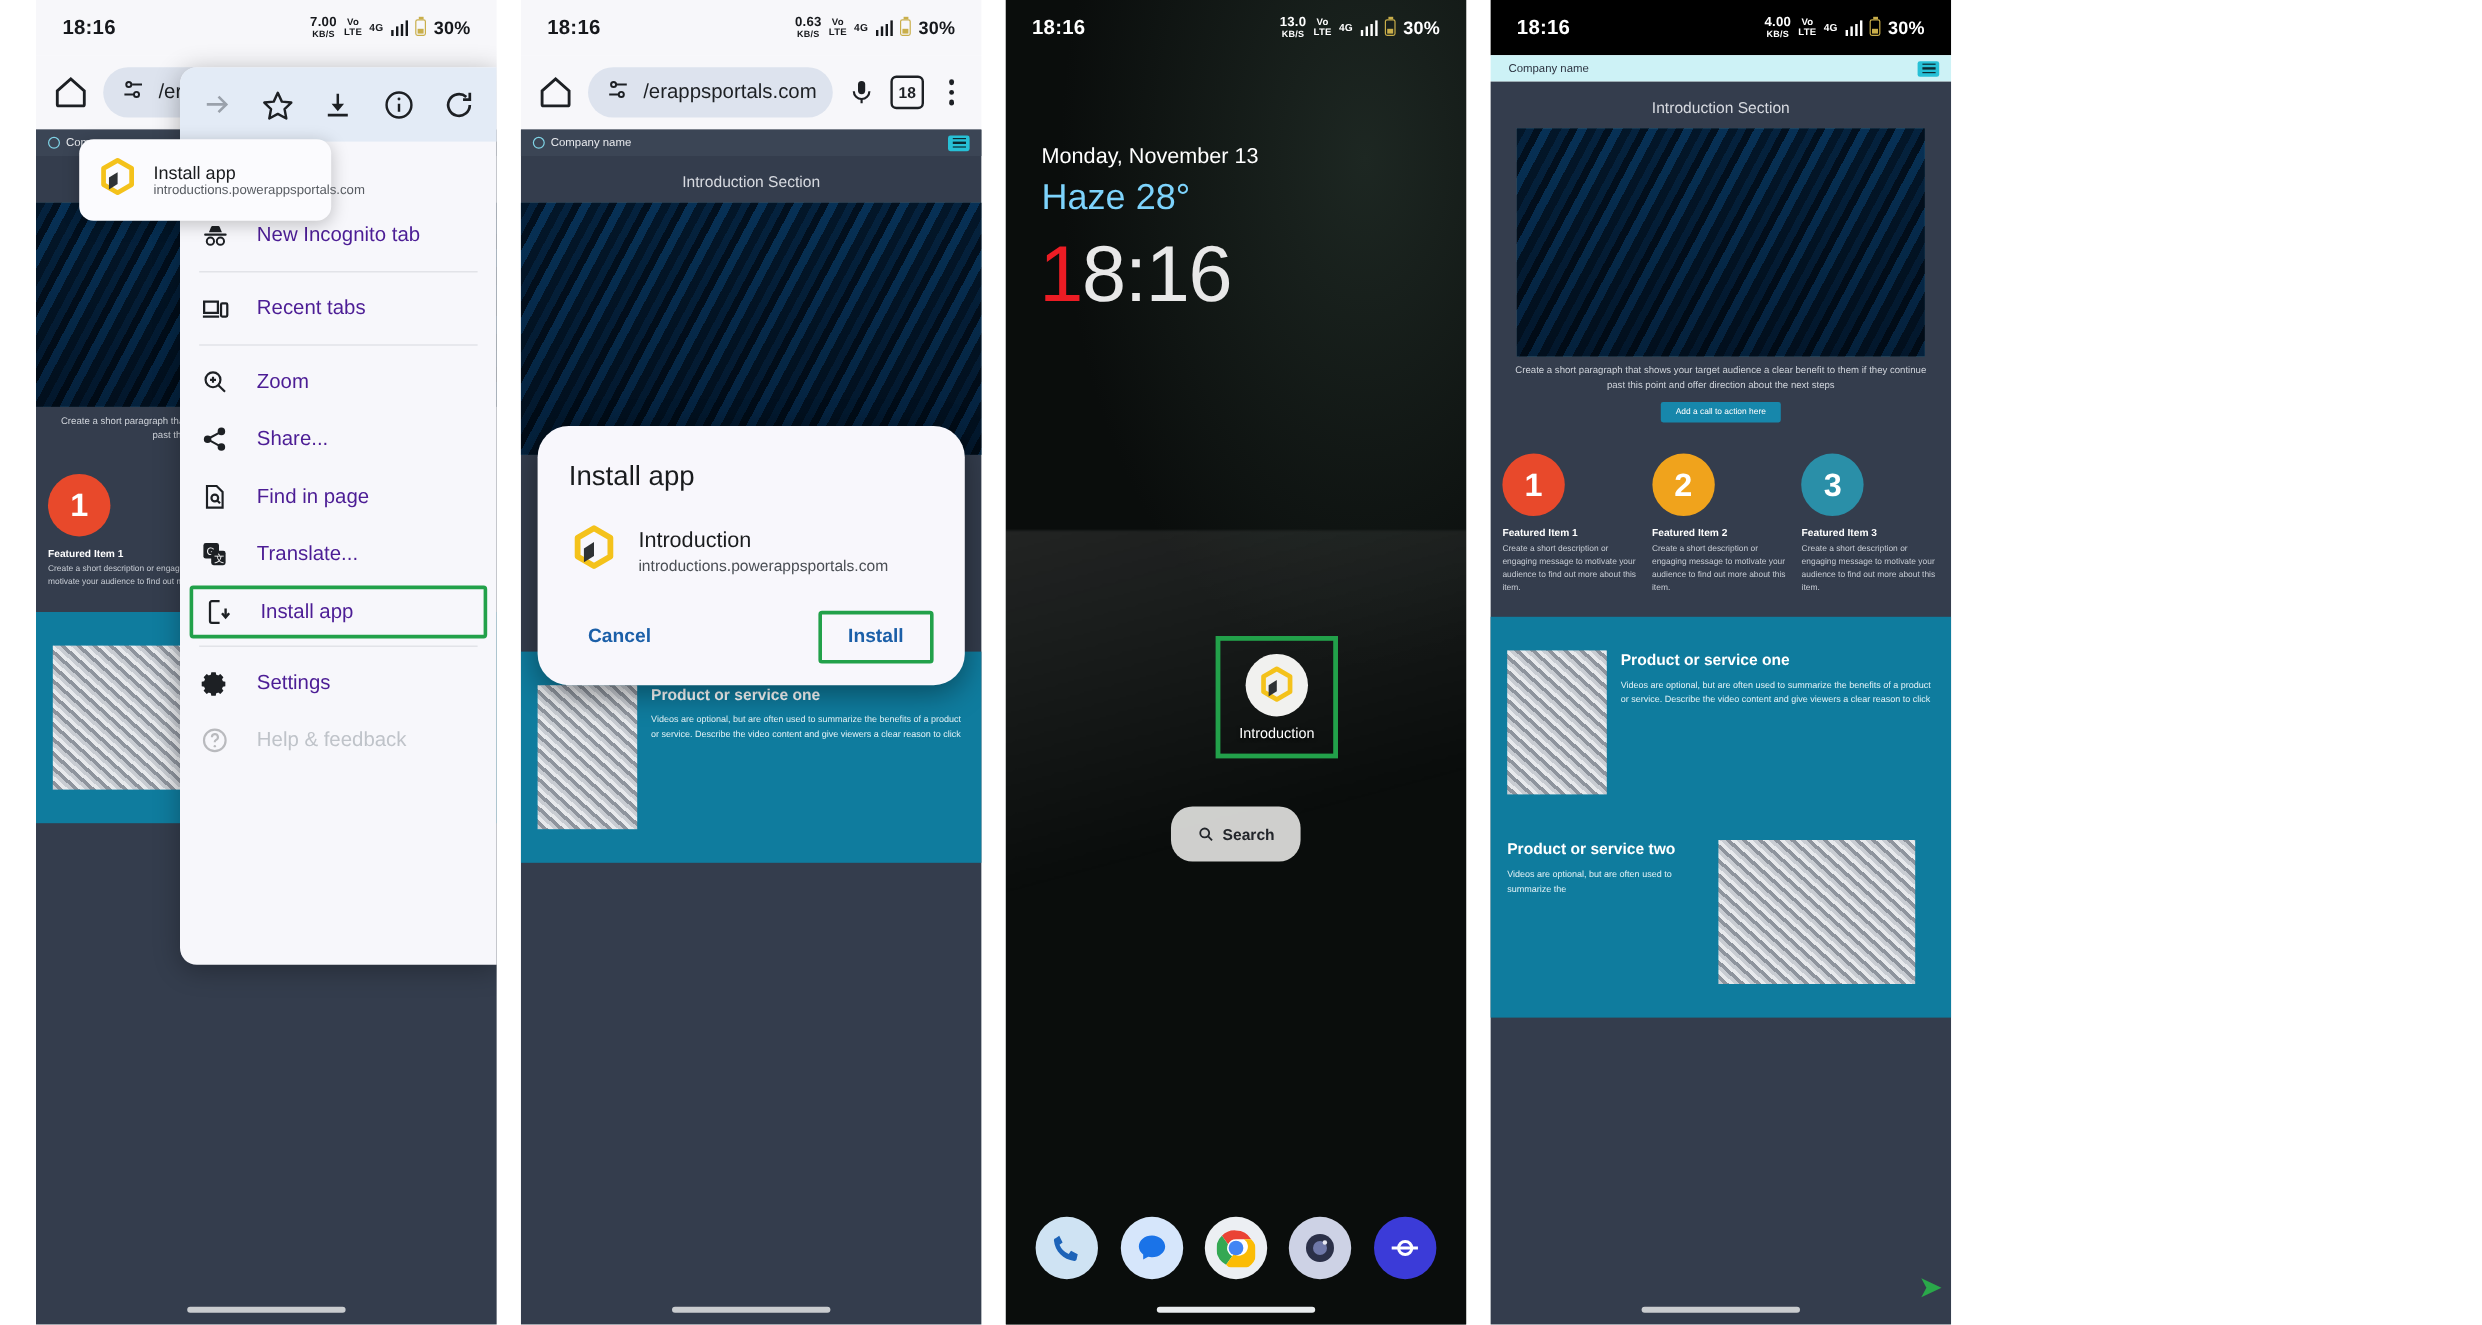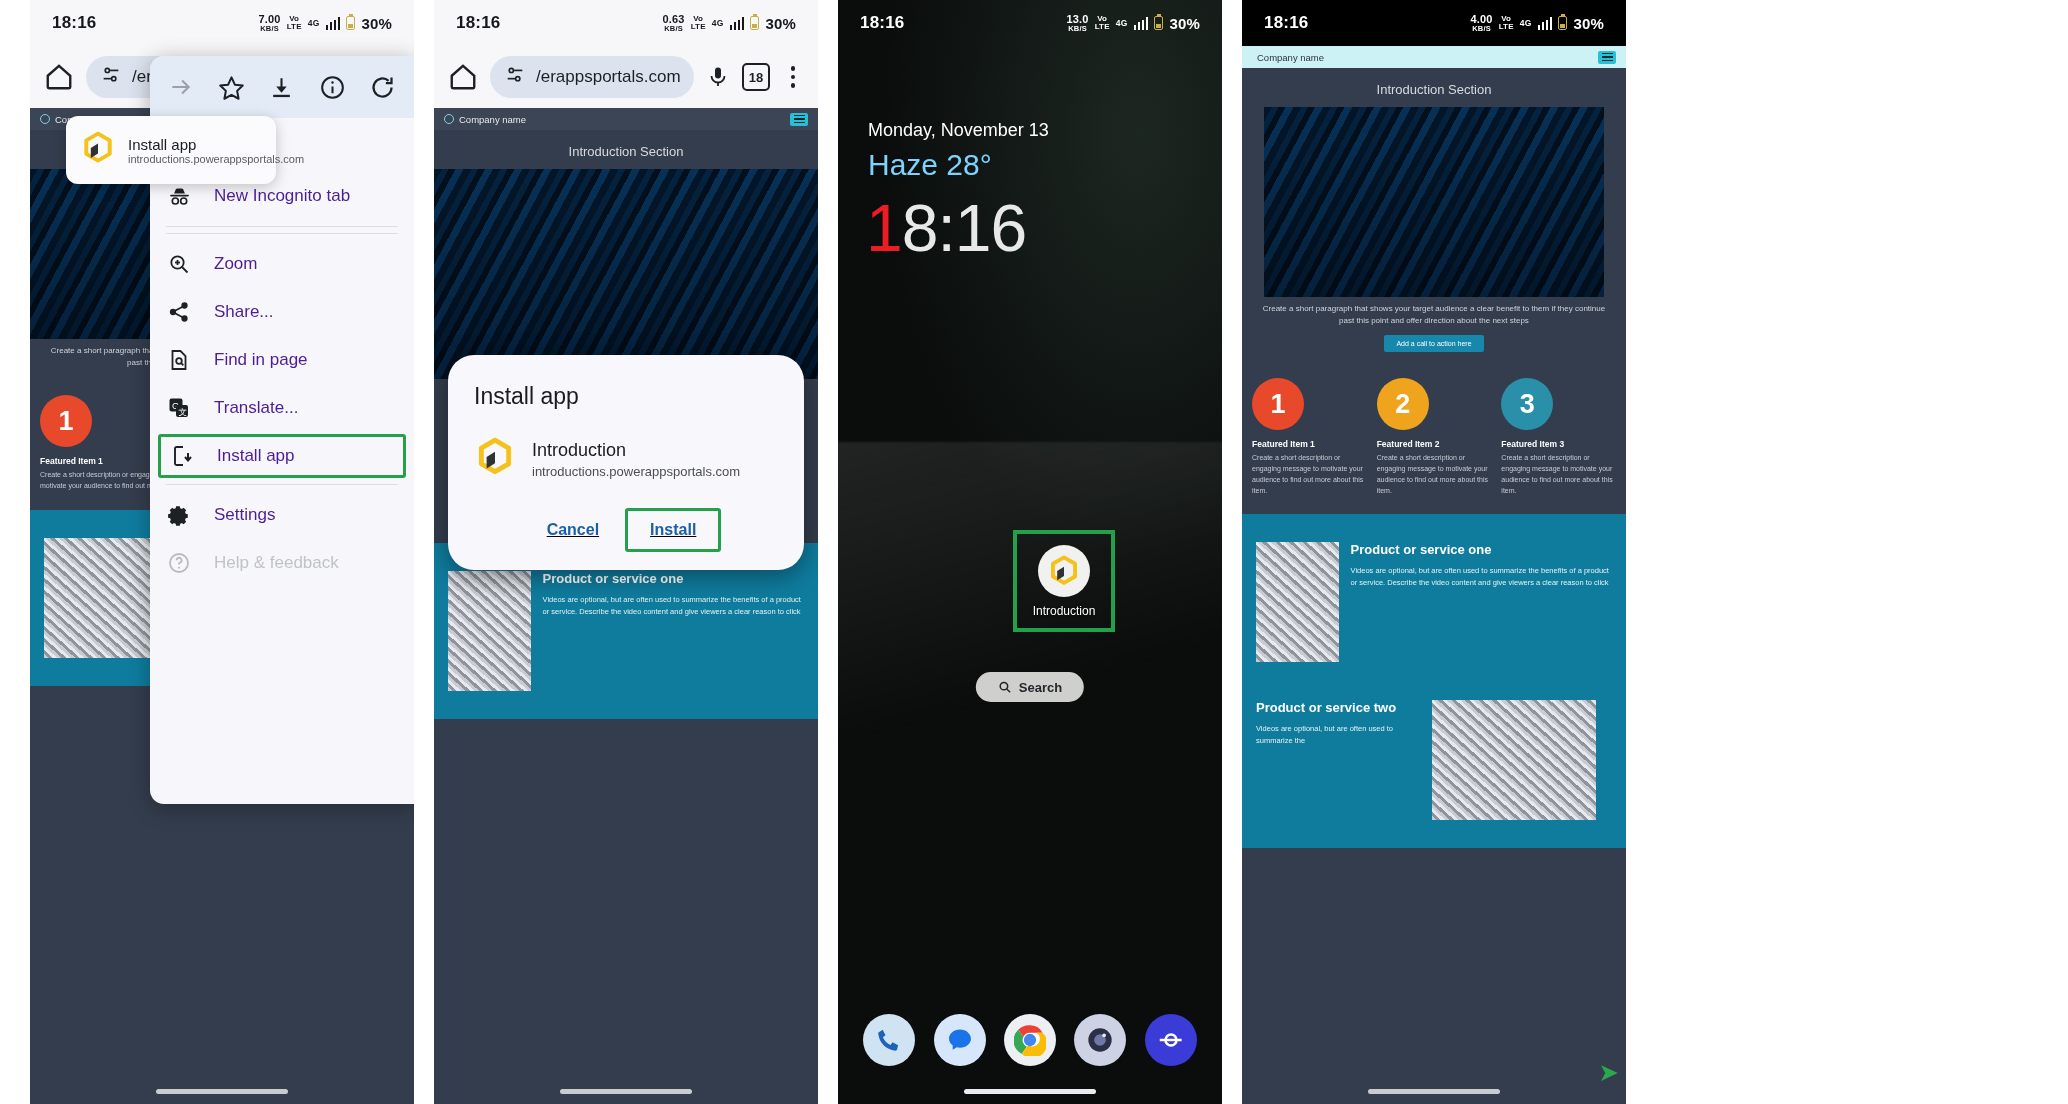--- a/index.html
+++ b/index.html
@@ -137,21 +137,21 @@
   
   .dialog {
     position:absolute; left:14px; right:14px; top:355px;
     background:#f8f7fc; border-radius:26px; padding: 28px 26px 18px;
     box-shadow:0 6px 26px rgba(0,0,0,.4); z-index:5;
   }
   .dlg-title { font-size:23px; color:#1a1c1e; }
   .dlg-app { display:flex; align-items:center; gap:16px; margin-top:26px; }
   .dlg-app .nm { font-size:18px; color:#1a1c1e; }
   .dlg-app .url { font-size:13px; color:#4b4f55; margin-top:3px; }
-  .dlg-actions { display:flex; justify-content:center; align-items:center; gap:10px; margin-top:26px;text-decoration:underline; }
+  .dlg-actions { display:flex; justify-content:space-between; align-items:center; gap:10px; margin-top:26px; }
   .btn-txt { color:#1b5fa8; font-size:16px; font-weight:700; padding: 10px 16px; }
   .btn-hl { border:3px solid #22a14a; border-radius:3px; padding: 10px 22px; }
 
   
   .lock { position:absolute; inset:0; background:#0b0d0c; overflow:hidden; }
   .lock-bg {
     position:absolute; inset:0;
     background:
       radial-gradient(120% 70% at 78% 12%, #1d2722 0%, #0a0d0c 55%),
       linear-gradient(200deg,#0a0c0b 0%,#0a0c0b 44%, #16231a 50%, #27351f 54%, #5b5f53 58%, #9a9e98 64%, #c6c8c6 74%, #a9aaa8 88%, #8e908e 100%);
@@ -165,21 +165,21 @@
   .lock-time .red { color:#ec1c24; }
   .app-hl {
     position:absolute; left:175px; top:530px; width:102px; height:102px;
     border:4px solid #22a14a; display:flex; flex-direction:column;
     align-items:center; justify-content:center; gap:7px;
   }
   .app-ico-circ { width:52px;height:52px;border-radius:50%;background:#f1f1ef;
                   display:flex;align-items:center;justify-content:center; }
   .app-lbl { color:#fff; font-size:12px; text-shadow:0 1px 3px rgba(0,0,0,.8); }
   .searchpill { position:absolute; left:50%; transform:translateX(-50%); top:672px;
-    background:rgba(240,240,238,.86); border-radius:18px; height:30px;
+    background:rgba(240,240,238,.86); border-radius:18px; height:46px;
     display:flex; align-items:center; gap:7px; padding: 0 22px; }
   .searchpill span { font-size:13px; color:#23262b; font-weight:700; }
   .dock { position:absolute; left:0; right:0; bottom:38px; display:flex;
           justify-content:space-around; align-items:center; padding: 0 16px; }
   .dock-ic { width:52px;height:52px;border-radius:50%;display:flex;align-items:center;justify-content:center; }
   .nav-pill { position:absolute; bottom:10px; left:50%; transform:translateX(-50%);
               width:132px;height:5px;border-radius:3px;background:#c9cccf; }
   .nav-pill.dark { background:#e9ecee; }
 
   
@@ -341,20 +341,30 @@
               </svg>
           </span>
           <span class="lbl">New Incognito tab</span>
         </div>
 
         <div class="mdiv"></div>
 
 
 
 
+        <div class="mrow">
+          <span class="ic">
+            <svg width="25" height="25" viewBox="0 0 24 24" fill="none" stroke="#1d2024" stroke-width="1.8">
+                <path d="M3 6h11v9H3z"></path>
+                <line x1="2" y1="18" x2="15" y2="18"></line>
+                <rect x="16.5" y="7.5" width="5" height="10.5" rx="1"></rect>
+              </svg>
+          </span>
+          <span class="lbl">Recent tabs</span>
+        </div>
 
         <div class="mdiv"></div>
 
         <div class="mrow">
           <span class="ic">
             <svg width="24" height="24" viewBox="0 0 24 24" fill="none" stroke="#1d2024" stroke-width="1.8">
                 <circle cx="10.5" cy="10.5" r="6.2"></circle>
                 <line x1="15" y1="15" x2="20.5" y2="20.5"></line>
                 <line x1="10.5" y1="8" x2="10.5" y2="13"></line>
                 <line x1="8" y1="10.5" x2="13" y2="10.5"></line>

